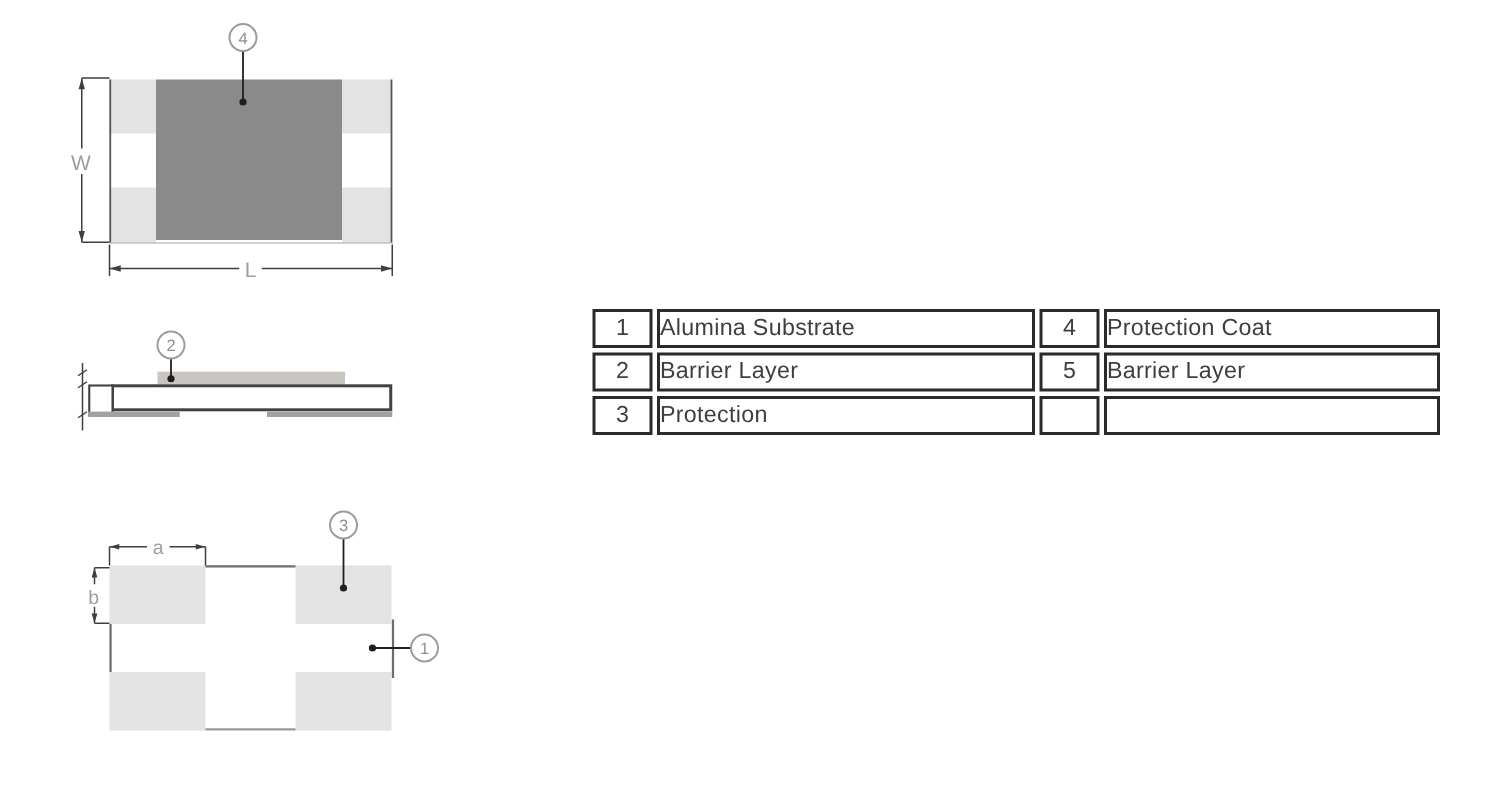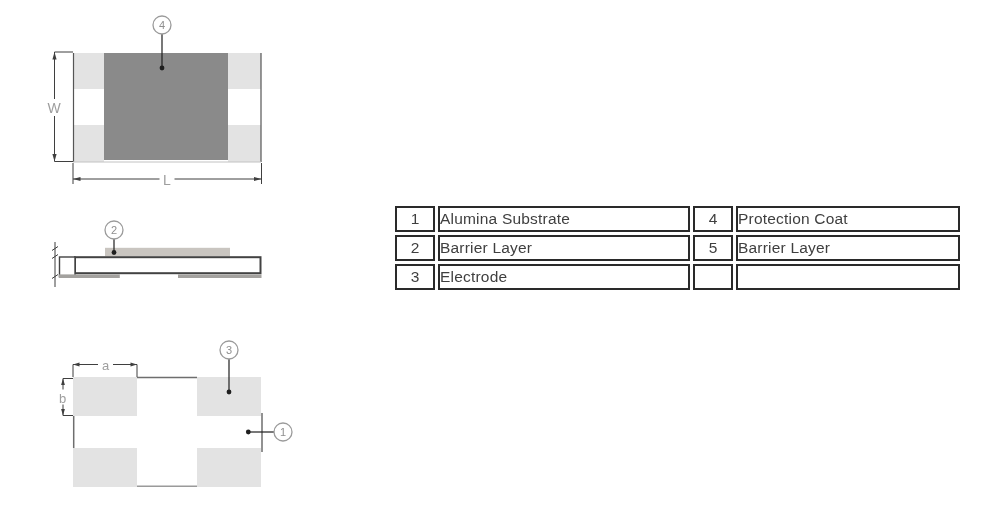--- a/index.html
+++ b/index.html
@@ -144,21 +144,21 @@
           <td class="lbl">Protection Coat</td>
         </tr>
         <tr>
           <td class="num">2</td>
           <td class="lbl">Barrier Layer</td>
           <td class="num">5</td>
           <td class="lbl">Barrier Layer</td>
         </tr>
         <tr>
           <td class="num">3</td>
-          <td class="lbl">Electrode</td>
+          <td class="lbl">Protection</td>
           <td class="num"></td>
           <td class="lbl"></td>
         </tr>
       </tbody>
     </table>
   </div>
 
 </div>
 
 </body></html>

